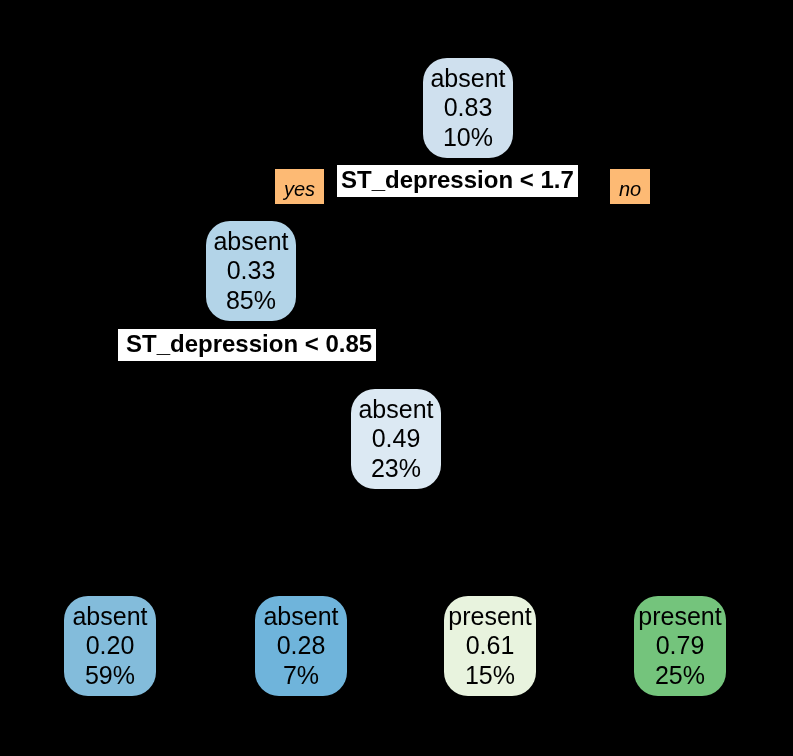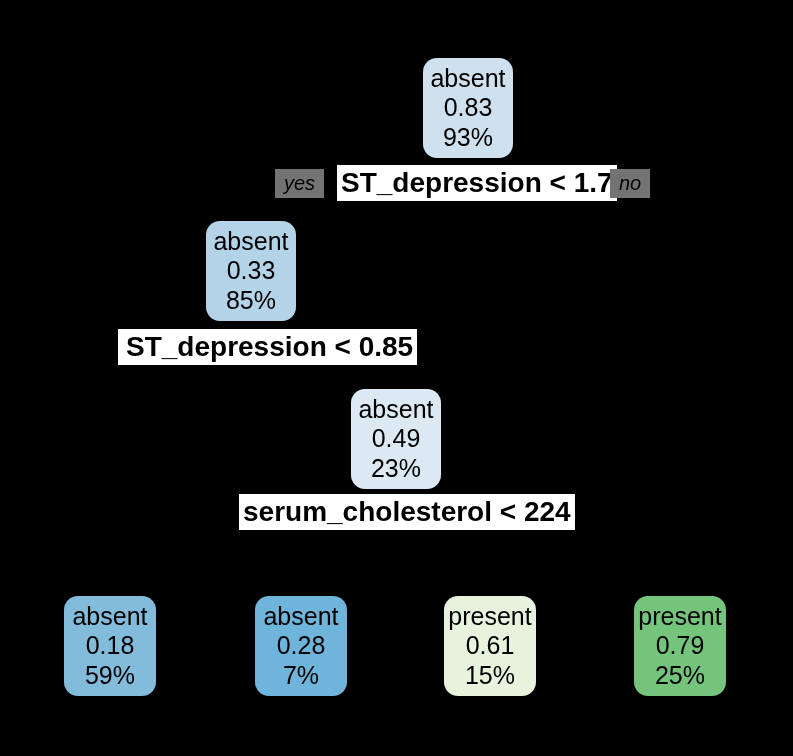--- a/index.html
+++ b/index.html
@@ -16,21 +16,21 @@
     width: 793px;
     height: 756px;
     background: #000000;
     overflow: hidden;
   }
 
   
   .node {
     position: absolute;
     box-sizing: border-box;
-    border-radius: 14px;
+    border-radius: 24px;
     display: flex;
     flex-direction: column;
     align-items: center;
     justify-content: center;
     color: #000000;
     text-align: center;
     line-height: 1.02;
   }
   .node .n-class,
   .node .n-prob,
@@ -56,36 +56,36 @@
   }
   .node.leaf .n-class { margin-bottom: 4px; }
   .node.leaf .n-prob  { margin-bottom: 4px; }
 
   
   .split-label {
     position: absolute;
     background: #ffffff;
     color: #000000;
     font-weight: bold;
-    font-size: 28px;
+    font-size: 24px;
     line-height: 1.12;
     padding: 2px 4px 3px 4px;
     white-space: nowrap;
     box-sizing: border-box;
   }
 
   
   .branch-tag {
     position: absolute;
-    background: #737373;
+    background: #fdba74;
     color: #000000;
     font-style: italic;
     font-size: 20px;
     line-height: 1.1;
-    padding: 3px 9px 4px 9px;
+    padding: 9px 9px 4px 9px;
     white-space: nowrap;
     box-sizing: border-box;
   }
 
   
   .edge {
     position: absolute;
     background: #000000;
   }
 </style>
@@ -96,21 +96,21 @@
 
   <div class="edge" style="left:249px; top:157px; width:2px; height:63px;"></div>
   <div class="edge" style="left:600px; top:157px; width:2px; height:63px;"></div>
   <div class="edge" style="left:394px; top:325px; width:2px; height:63px;"></div>
   <div class="edge" style="left:110px; top:530px; width:2px; height:65px;"></div>
   <div class="edge" style="left:300px; top:530px; width:2px; height:65px;"></div>
 
   <div class="node internal" style="left:423px; top:58px; background:#cfe0ee;">
     <span class="n-class">absent</span>
     <span class="n-prob">0.83</span>
-    <span class="n-pct">93%</span>
+    <span class="n-pct">10%</span>
   </div>
 
   <div class="branch-tag" style="left:275px; top:169px;">yes</div>
 
   <div class="split-label" style="left:337px; top:165px;">ST_depression &lt; 1.7</div>
 
   <div class="branch-tag" style="left:610px; top:169px;text-align:right;">no</div>
 
   <div class="node internal" style="left:206px; top:221px; background:#b3d4e8;">
     <span class="n-class">absent</span>
@@ -119,25 +119,24 @@
   </div>
 
   <div class="split-label" style="left:118px; top:329px;padding-left:8px;">ST_depression &lt; 0.85</div>
 
   <div class="node internal" style="left:351px; top:389px; background:#dce9f3;">
     <span class="n-class">absent</span>
     <span class="n-prob">0.49</span>
     <span class="n-pct">23%</span>
   </div>
 
-  <div class="split-label" style="left:239px; top:494px;">serum_cholesterol &lt; 224</div>
 
   <div class="node leaf" style="left:64px; top:596px; background:#83bcdb;">
     <span class="n-class">absent</span>
-    <span class="n-prob">0.18</span>
+    <span class="n-prob">0.20</span>
     <span class="n-pct">59%</span>
   </div>
 
   <div class="node leaf" style="left:255px; top:596px; background:#6fb4db;">
     <span class="n-class">absent</span>
     <span class="n-prob">0.28</span>
     <span class="n-pct">7%</span>
   </div>
 
   <div class="node leaf" style="left:444px; top:596px; background:#e8f3de;">

